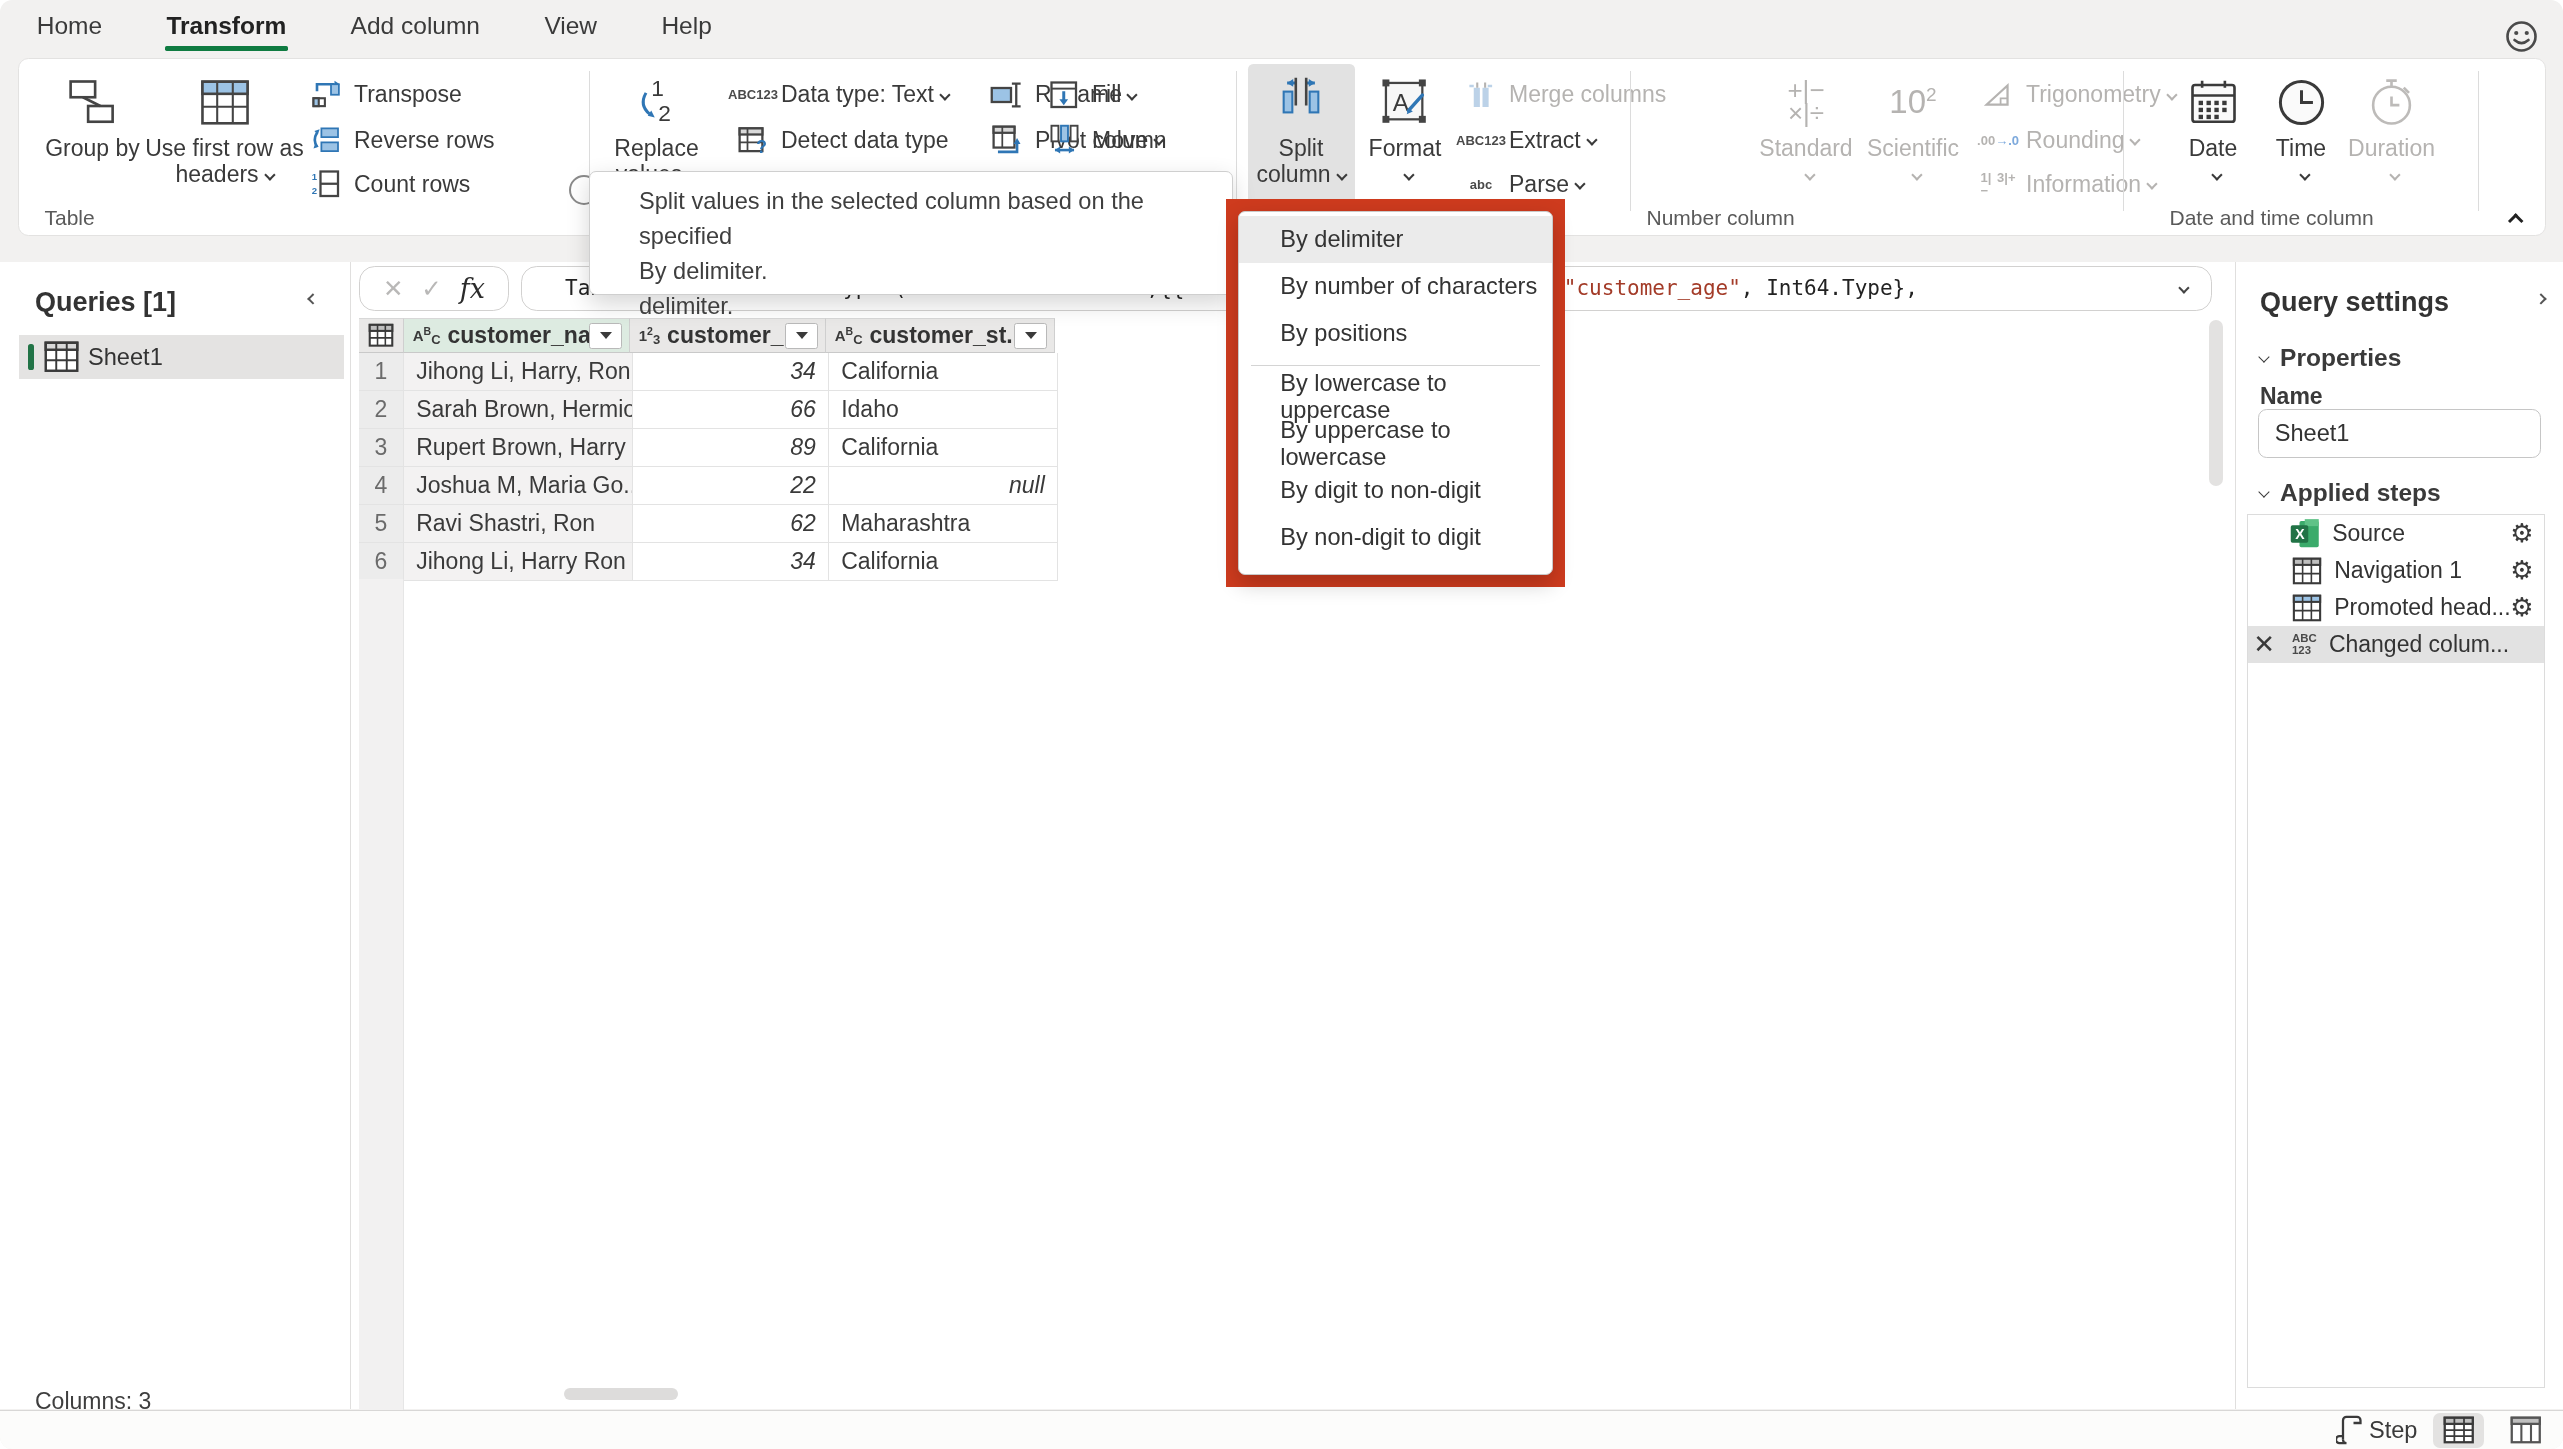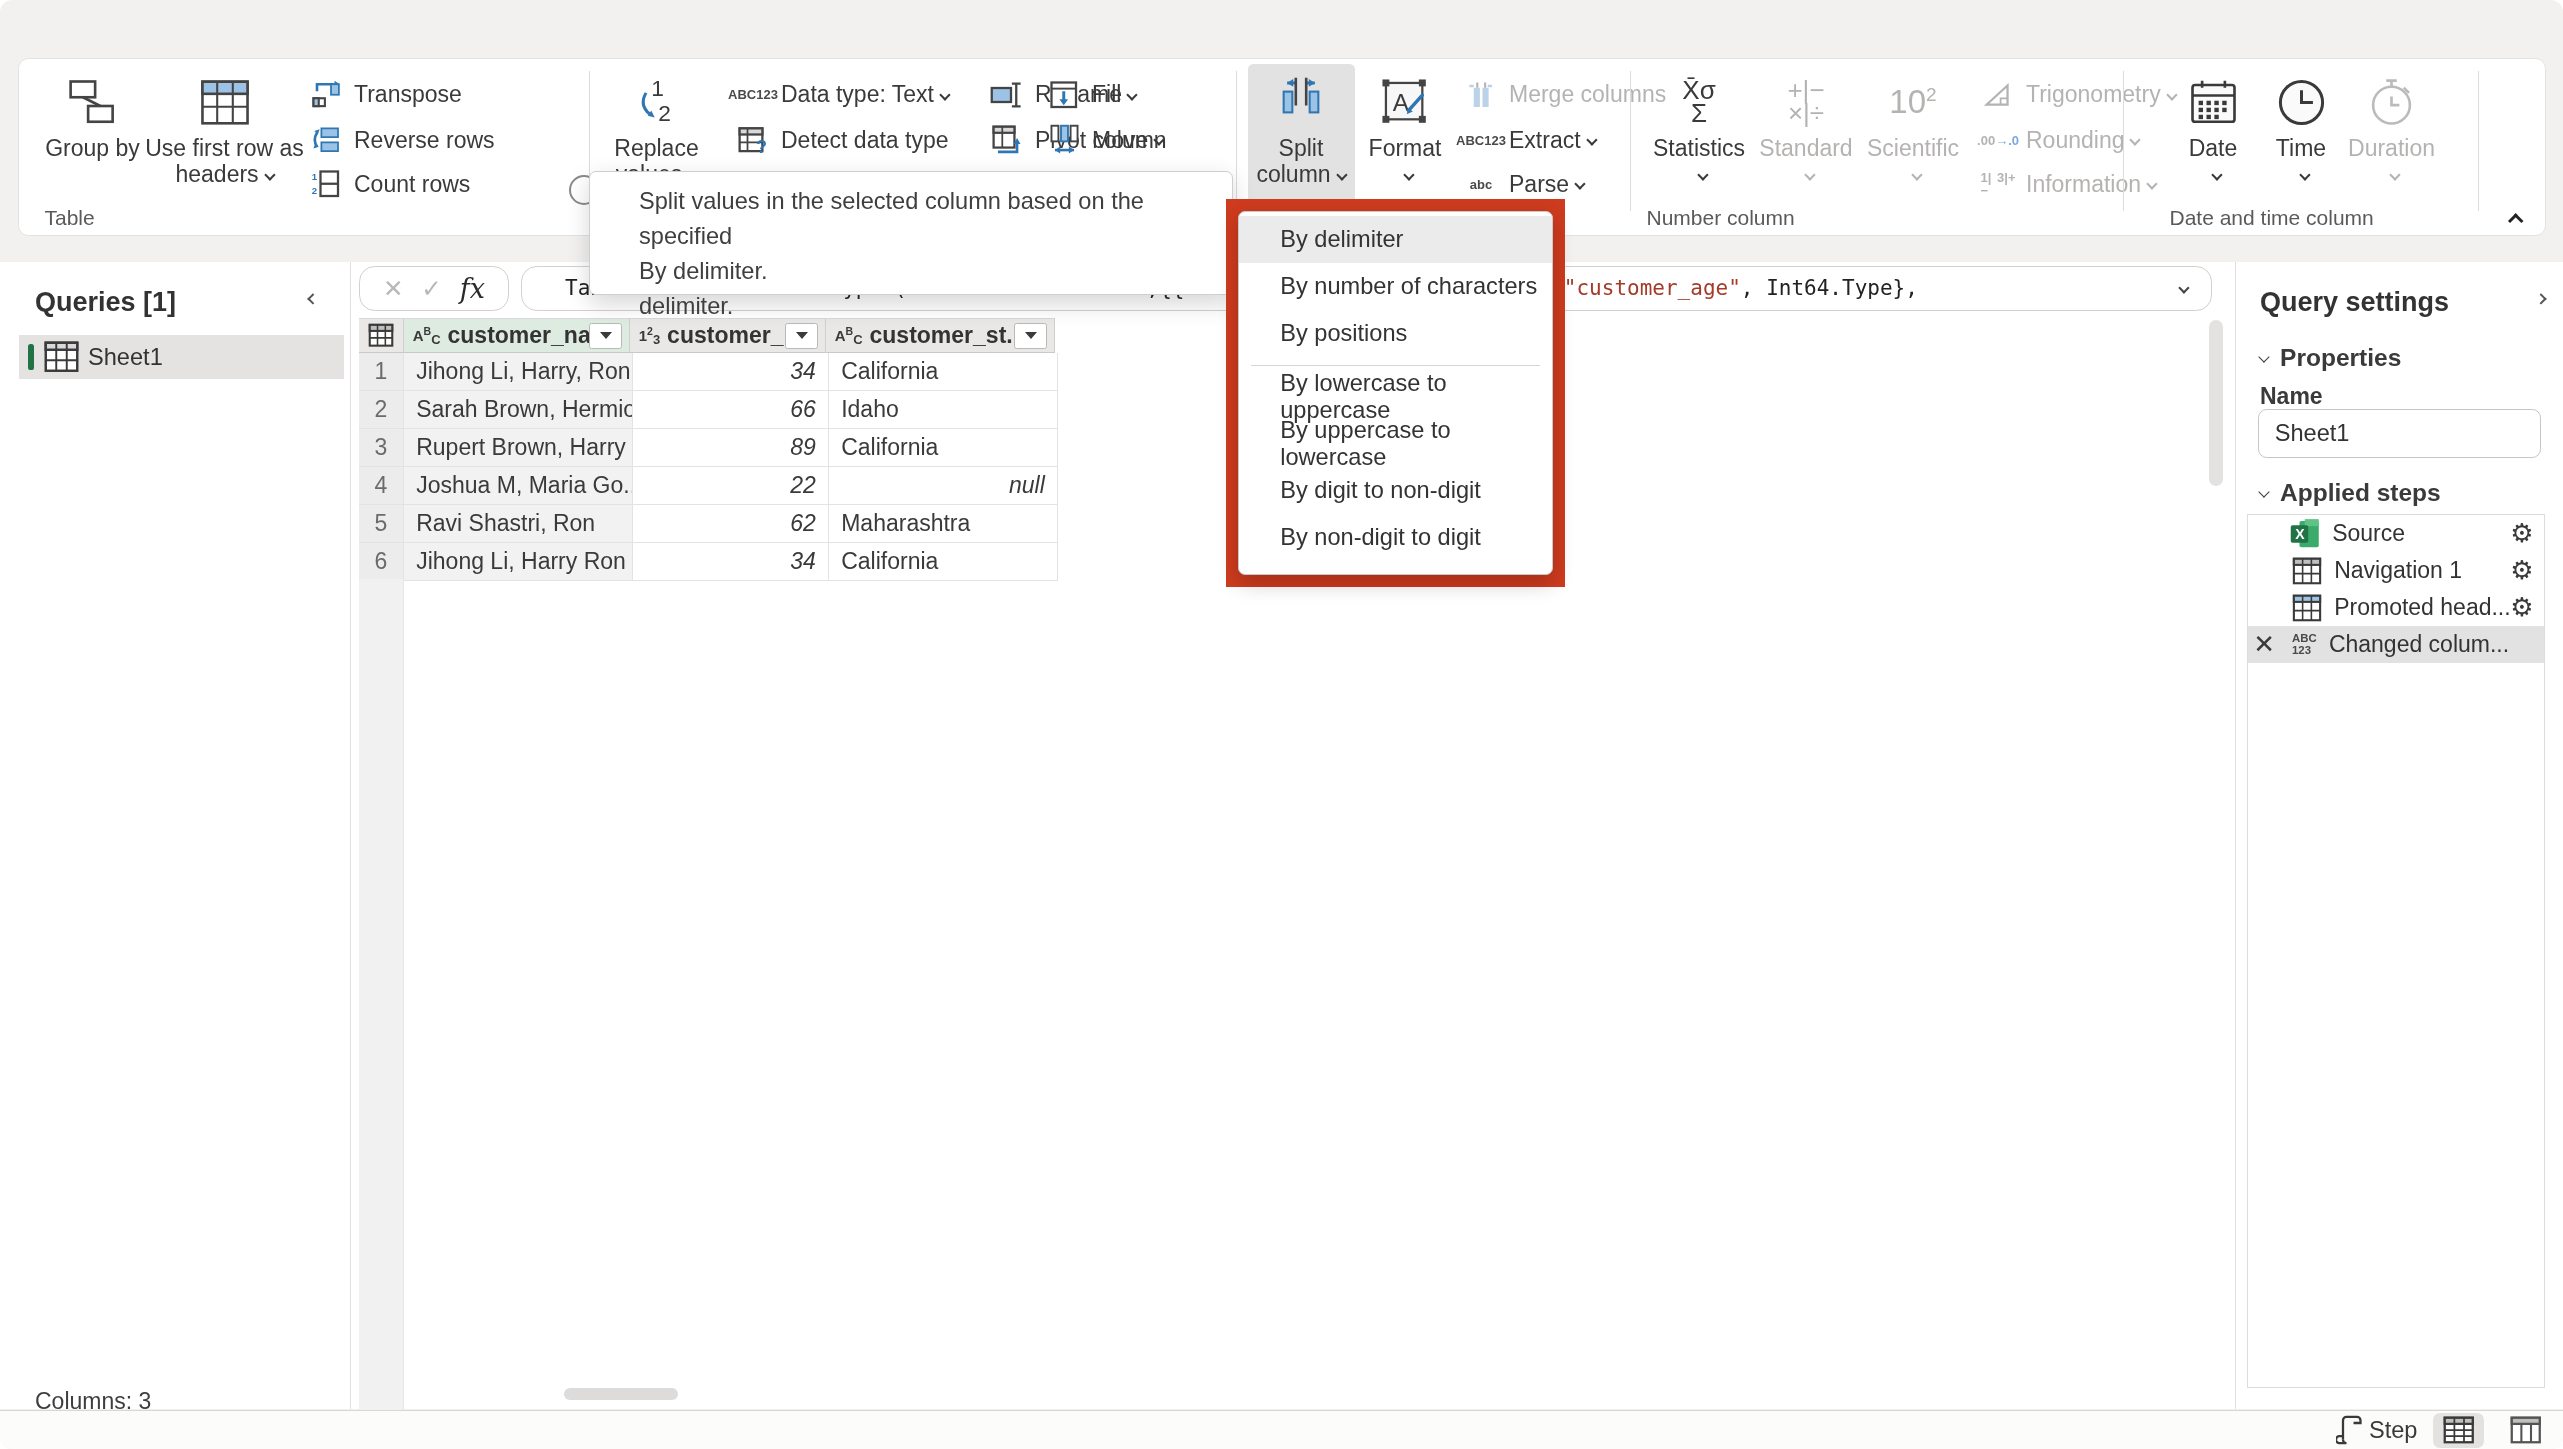--- a/index.html
+++ b/index.html
@@ -114,20 +114,35 @@
   .viewbtn { width:51px; height:35px; border-radius:7px; display:flex; align-items:center; justify-content:center; }
   .viewbtn.sel { background:#e3e2e1; }
 
   svg { display:block; }
 </style>
 </head>
 <body>
 
 <div class="app">
 
+  <div class="menubar">
+    <div class="menu-item">Home</div>
+    <div class="menu-item active">Transform</div>
+    <div class="menu-item">Add column</div>
+    <div class="menu-item">View</div>
+    <div class="menu-item">Help</div>
+    <div class="smiley">
+      <svg width="35" height="35" viewBox="0 0 40 40">
+          <circle cx="20" cy="20" r="16" fill="none" stroke="#4a4a4a" stroke-width="3"></circle>
+          <circle cx="14" cy="16" r="2.4" fill="#4a4a4a"></circle>
+          <circle cx="26" cy="16" r="2.4" fill="#4a4a4a"></circle>
+          <path d="M12 24 Q20 31 28 24" fill="none" stroke="#4a4a4a" stroke-width="3" stroke-linecap="round"></path>
+        </svg>
+    </div>
+  </div>
 
   <div class="ribbon">
 
     <div class="bigbtn" style="left:26px;width:96px;">
       <div class="bicon">
         <svg width="51" height="49" viewBox="0 0 58 56">
             <rect x="4" y="4" width="28" height="18" fill="#fff" stroke="#444" stroke-width="3"></rect>
             <rect x="24" y="32" width="28" height="18" fill="#fff" stroke="#444" stroke-width="3"></rect>
             <path d="M18 22 L38 32" stroke="#444" stroke-width="3"></path>
           </svg>
@@ -316,26 +331,20 @@
       <span><span>Extract</span><span class="chev"></span></span>
     </div>
     <div class="smallbtn" style="left:1445px;top:106px;">
       <span class="sicon abc123">
           <span>abc</span>
         </span>
       <span><span>Parse</span><span class="chev"></span></span>
     </div>
     <div class="rsep" style="left:1611px;"></div>
 
-    <div class="bigbtn" style="left:1628px;width:105px;">
-      <div class="bicon stat-ic">
-        <span><span>X̄σ</span><br><span>Σ</span></span>
-      </div>
-      <div class="blabel"><span>Statistics</span><br><span class="chev"></span></div>
-    </div>
     <div class="bigbtn disabled" style="left:1737px;width:101px;">
       <div class="bicon stat-ic gray-ic">
         <span><span>+|−</span><br><span>×|÷</span></span>
       </div>
       <div class="blabel"><span>Standard</span><br><span class="chev"></span></div>
     </div>
     <div class="bigbtn disabled" style="left:1842px;width:105px;">
       <div class="bicon gray-ic" style="font-size:33px;">
         <span><span>10</span><sup style="font-size:19px;">2</sup></span>
       </div>

